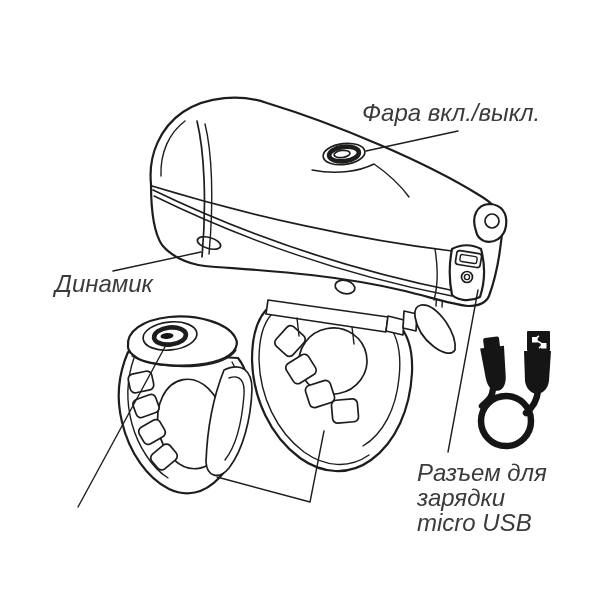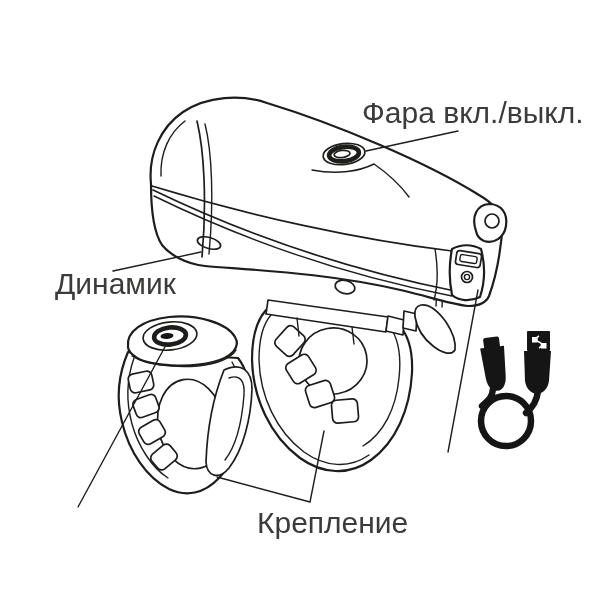--- a/index.html
+++ b/index.html
@@ -7,21 +7,21 @@
   }
   html,body{margin:0;padding:0;}
   body{background:var(--background);font-family:"Liberation Sans",sans-serif;}
   .stage{position:relative;width:600px;height:600px;background:var(--background);overflow:hidden;}
   svg{position:absolute;left:0;top:0;}
   .ln{stroke:var(--line);fill:none;stroke-linecap:round;stroke-linejoin:round;}
   .sh{stroke:var(--line);fill:#ffffff;stroke-linejoin:round;}
   .dk{fill:var(--cable);stroke:none;}
   .cable-line{stroke:var(--cable);fill:none;stroke-linecap:round;}
   .w1{stroke-width:1.4;} .w2{stroke-width:1.7;} .w3{stroke-width:2.2;} .w4{stroke-width:4.6;}
-  .label{position:absolute;font-size:30px;line-height:25px;color:var(--text);white-space:nowrap;}
+  .label{position:absolute;font-size:24px;line-height:25px;color:var(--text);white-space:nowrap;font-style:italic;}
   .label.multiline{white-space:pre-line;}
 </style>
 </head>
 <body>
 
 <div class="stage">
 
   <svg width="600" height="600" viewBox="0 0 600 600">
 
     <g>
@@ -117,14 +117,16 @@
       <path d="M458,131 L366,151"></path>
       <path d="M113,271 L201,252"></path>
       <path d="M78,507 L166,345"></path>
       <path d="M217,477 L310,502 L324,431"></path>
       <path d="M478,290 L448,452"></path>
     </g>
   </svg>
 
   <div class="label" style="left:362px;top:100px;">Фара вкл./выкл.</div>
   <div class="label" style="left:55px;top:271px;">Динамик</div>
-  <div class="label" style="left:257px;top:510px;">Крепление</div>
+  <div class="label multiline" style="left:417px;top:460px;">Разъем для
+зарядки
+micro USB</div>
 </div>
 
 </body></html>

